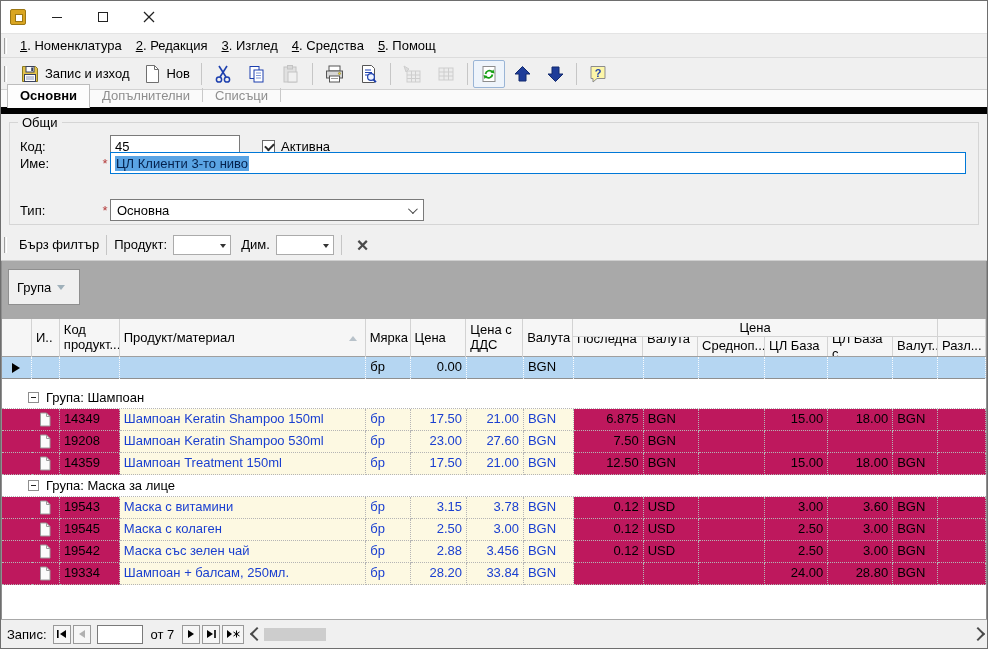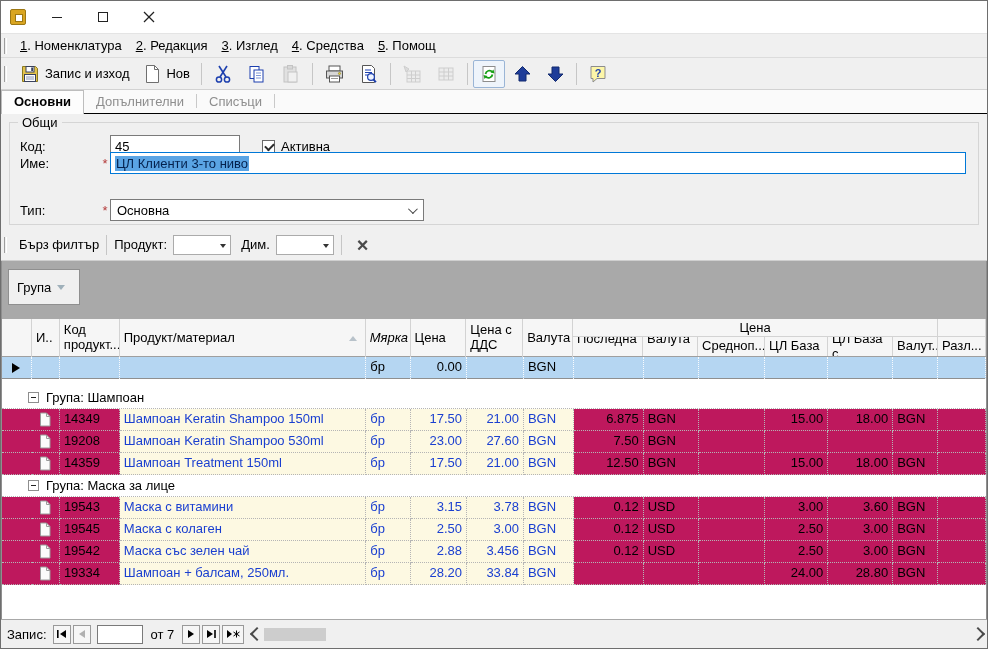--- a/index.html
+++ b/index.html
@@ -30,22 +30,22 @@
   
   .toolbar { height:33px; background:#f0f0f0; border-top:1px solid #dcdcdc; border-bottom:1px solid #d2d2d2;
              display:flex; align-items:center; flex:0 0 auto; }
   .tbtn { display:flex; align-items:center; gap:5px; padding:3px 5px; margin:0 1px; border:1px solid transparent; }
   .tbtn svg { display:block; }
   .tbtn.disabled { opacity:.45; filter:grayscale(1); }
   .tbtn.hot { border:1px solid #9ab5d6; background:#eef4fb; border-radius:2px; }
   .tsep { width:1px; height:22px; background:#c6c6c6; margin:0 4px; }
 
   
-  .tabstrip { height:24px; background:#fafafa; display:flex; align-items:flex-end; 
-              border-bottom:1px solid #000000; flex:0 0 auto; }
+  .tabstrip { height:24px; background:#fafafa; display:flex; align-items:flex-end; padding-left:6px;
+              border-bottom:7px solid #000000; flex:0 0 auto; }
   .tab { padding:3px 12px 4px 12px; color:#8e8e8e; white-space:nowrap; }
   .tab.active { background:#fdfdfd; color:#000; font-weight:bold; border:1px solid #bdbdbd; border-bottom:none;
                 margin-bottom:-1px; padding-bottom:5px; }
   .tabsep { width:1px; height:14px; background:#c9c9c9; margin:0 0 5px 0; }
 
   
   .formpanel { height:115px; background:#f0f0f0; position:relative; flex:0 0 auto; }
   .groupbox { position:absolute; left:8px; right:8px; top:8px; bottom:4px; border:1px solid #d5d5d5; }
   .gb-title { position:absolute; top:-8px; left:8px; background:#f0f0f0; padding:0 4px; }
   .frow { position:absolute; left:10px; right:10px; display:flex; align-items:center; }
@@ -357,21 +357,21 @@
         <div class="hcell" style="width: 28px; height: 38px;">
           <span>И..</span>
         </div>
         <div class="hcell" style="width: 60px; height: 38px;">
           <span>Код продукт...</span>
         </div>
         <div class="hcell" style="width: 247px; height: 38px;">
           <span>Продукт/материал</span>
           <span class="tri-up"></span>
         </div>
-        <div class="hcell" style="width: 45px; height: 38px; font-style: italic;">
+        <div class="hcell" style="width: 45px; height: 38px;">
           <span>Мярка</span>
         </div>
         <div class="hcell" style="width: 56px; height: 38px;">
           <span>Цена</span>
         </div>
         <div class="hcell" style="width: 57px; height: 38px;">
           <span>Цена с ДДС</span>
         </div>
         <div class="hcell" style="width: 50px; height: 38px;">
           <span>Валута</span>

